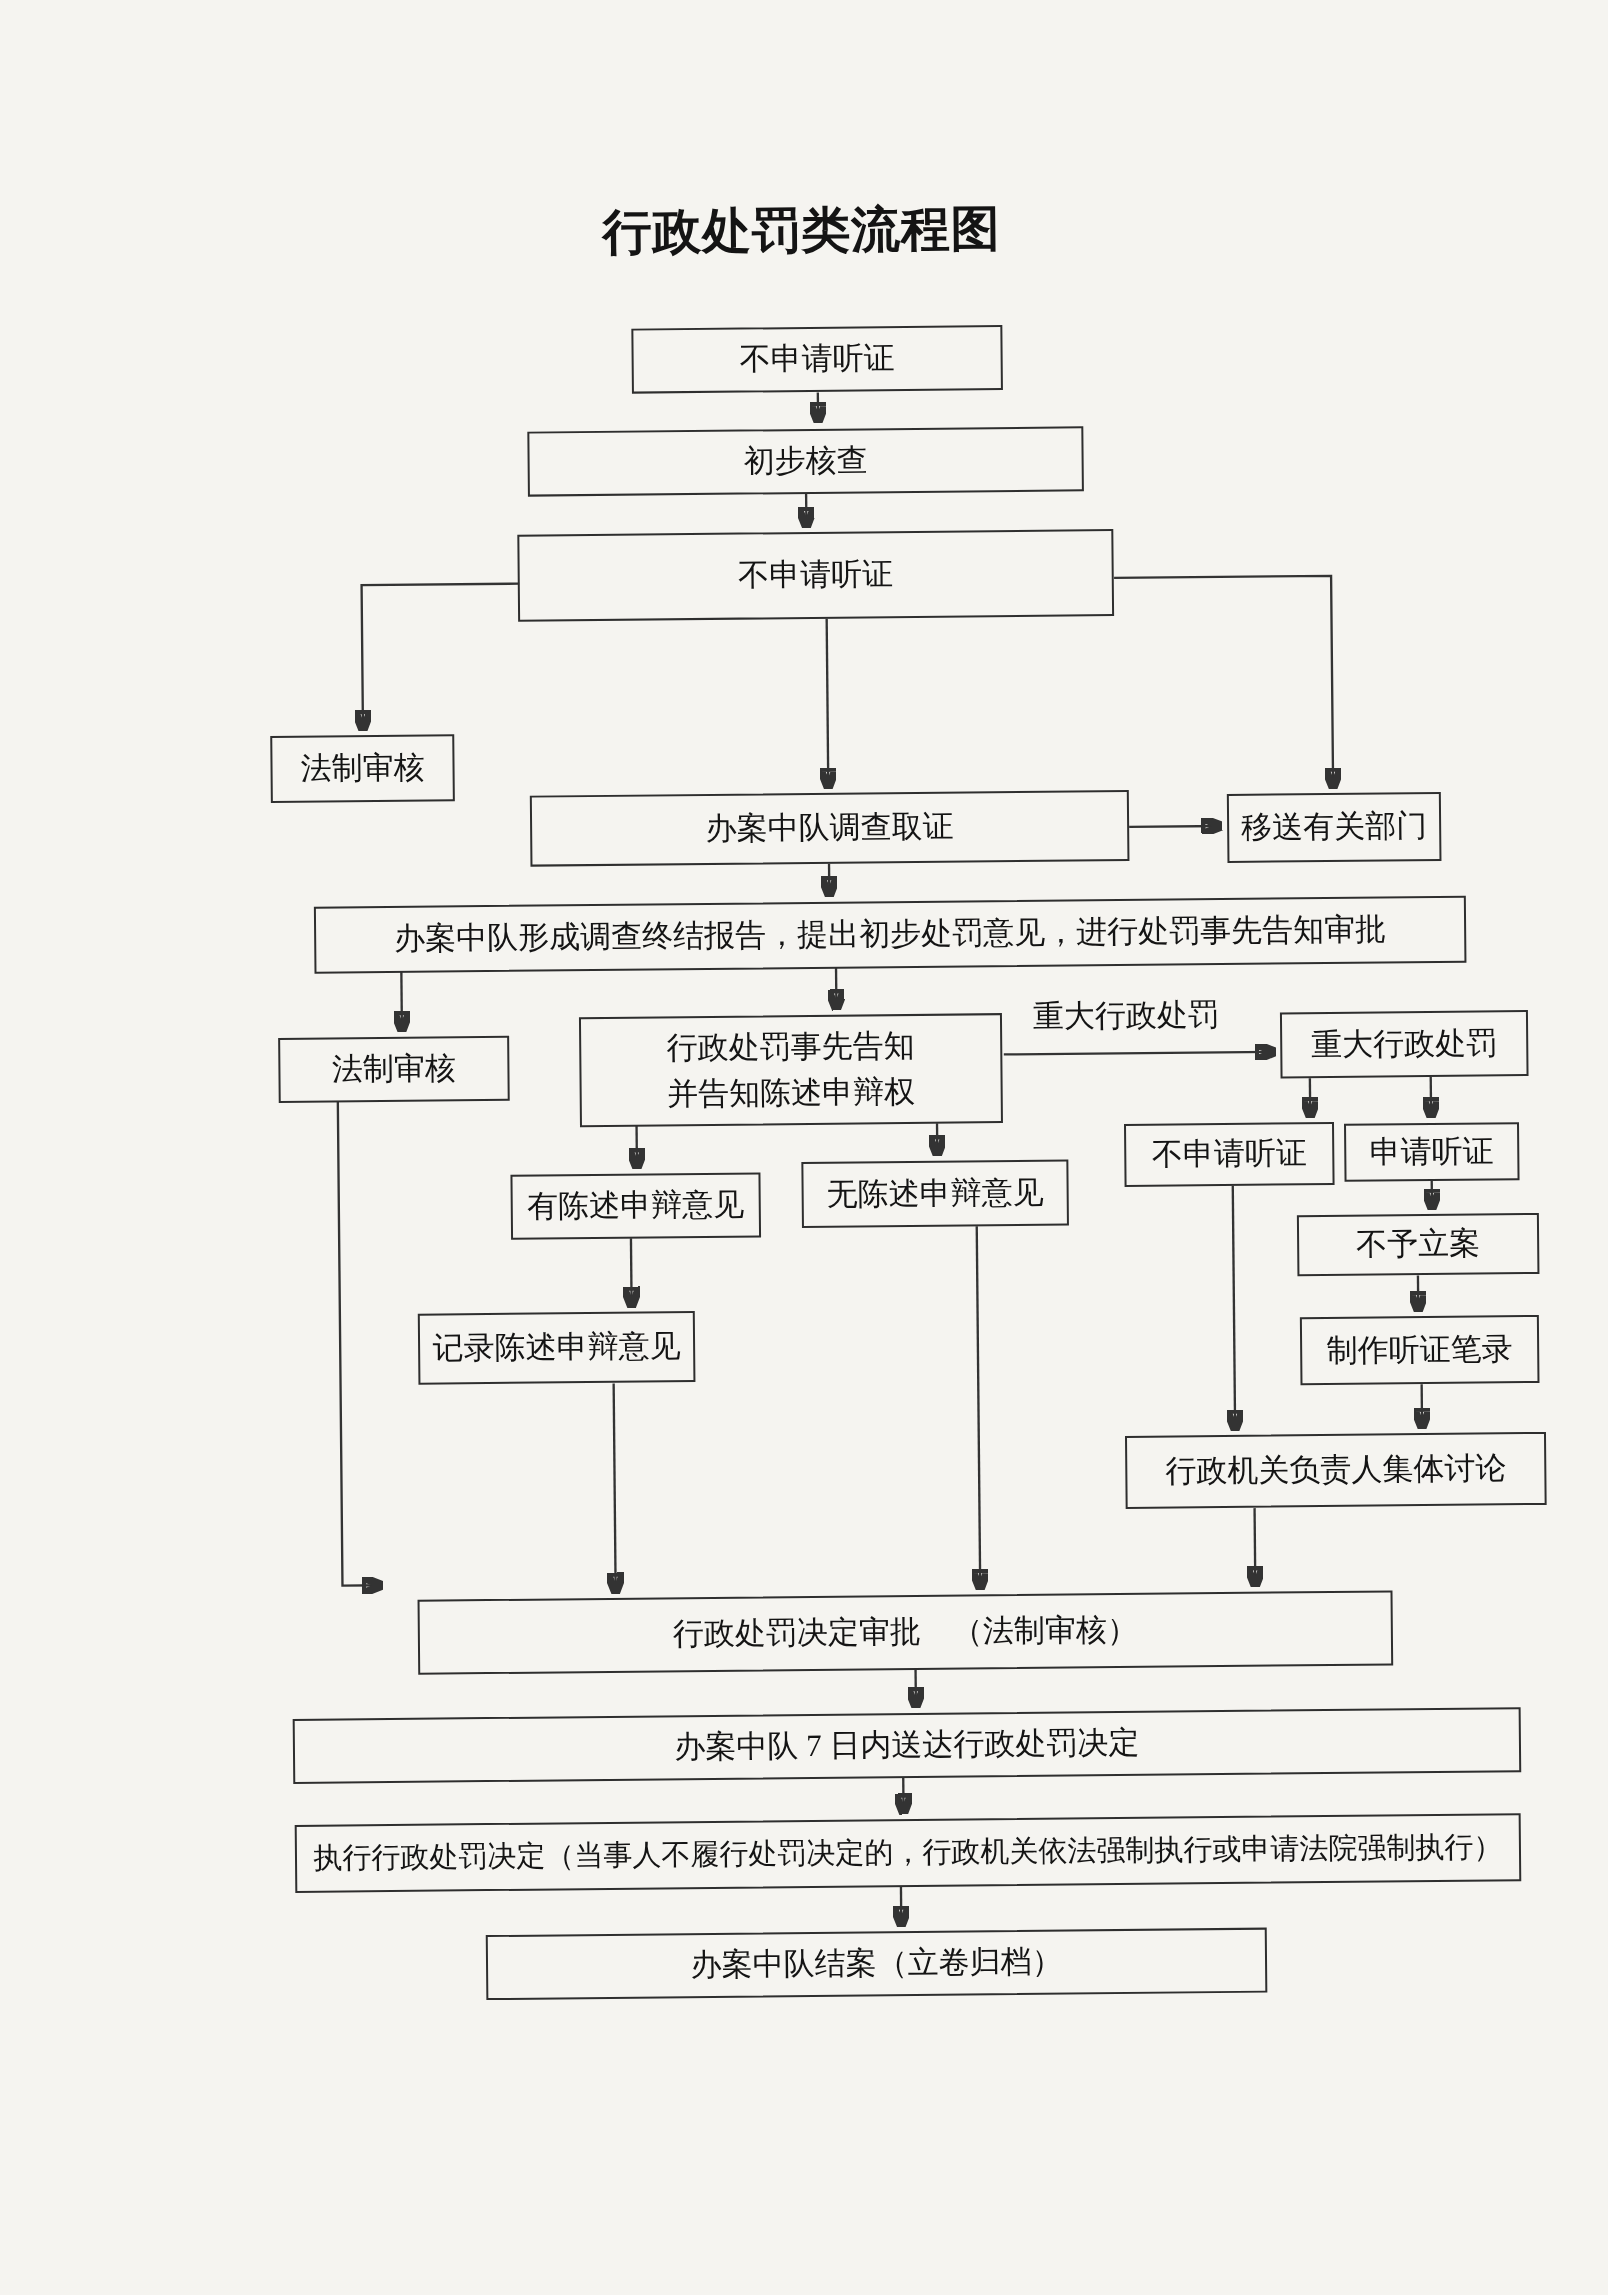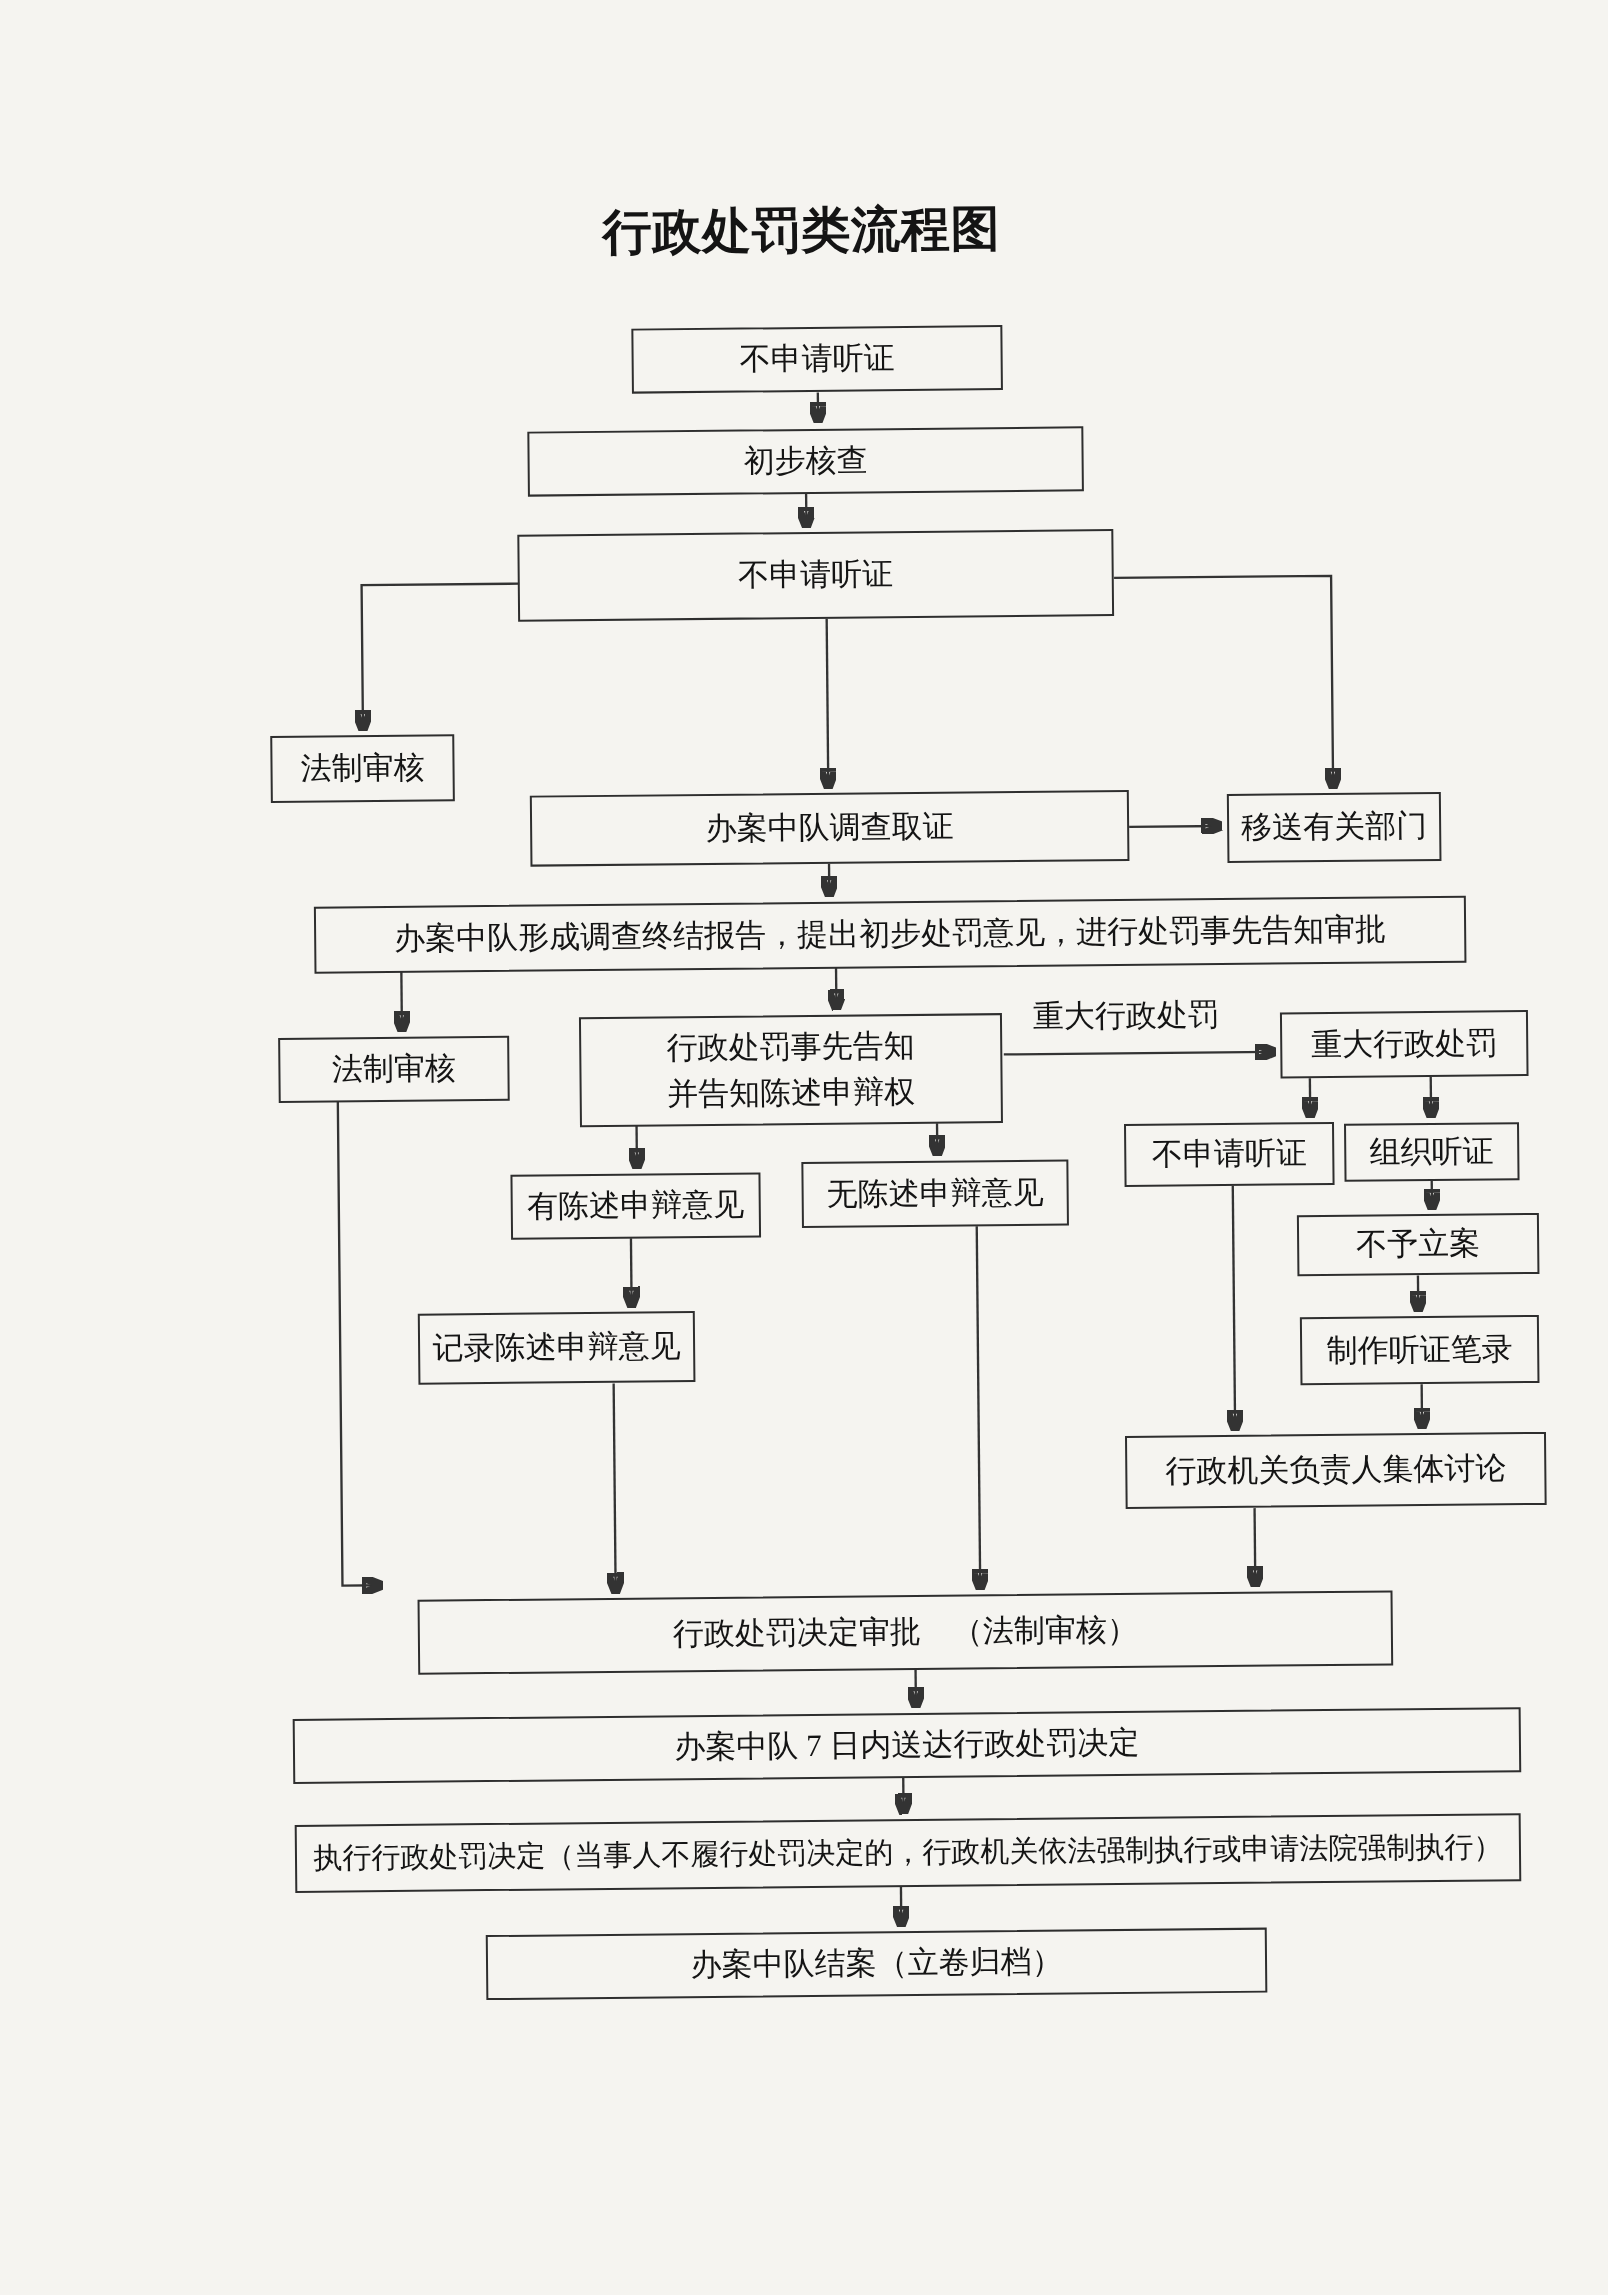--- a/index.html
+++ b/index.html
@@ -133,21 +133,21 @@
 
   <div class="node" style="left:799px;top:1162px;width:267px;height:66px;">
     <span>无陈述申辩意见</span>
   </div>
 
   <div class="node" style="left:1122px;top:1127px;width:210px;height:63px;">
     <span>不申请听证</span>
   </div>
 
   <div class="node" style="left:1342px;top:1129px;width:175px;height:58px;">
-    <span>组织听证</span>
+    <span>申请听证</span>
   </div>
 
   <div class="node" style="left:1294px;top:1220px;width:242px;height:61px;">
     <span>不予立案</span>
   </div>
 
   <div class="node" style="left:1296px;top:1322px;width:239px;height:68px;">
     <span>制作听证笔录</span>
   </div>
 

